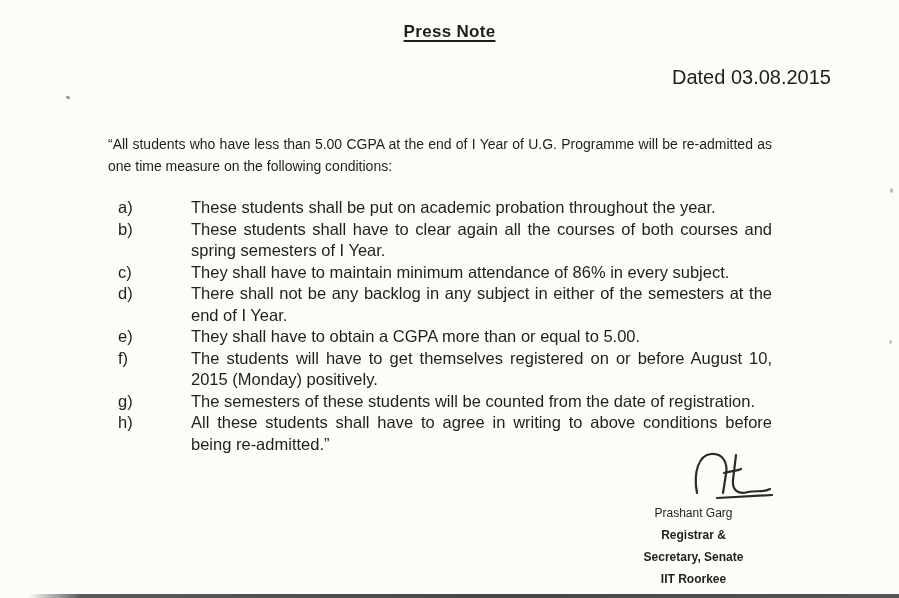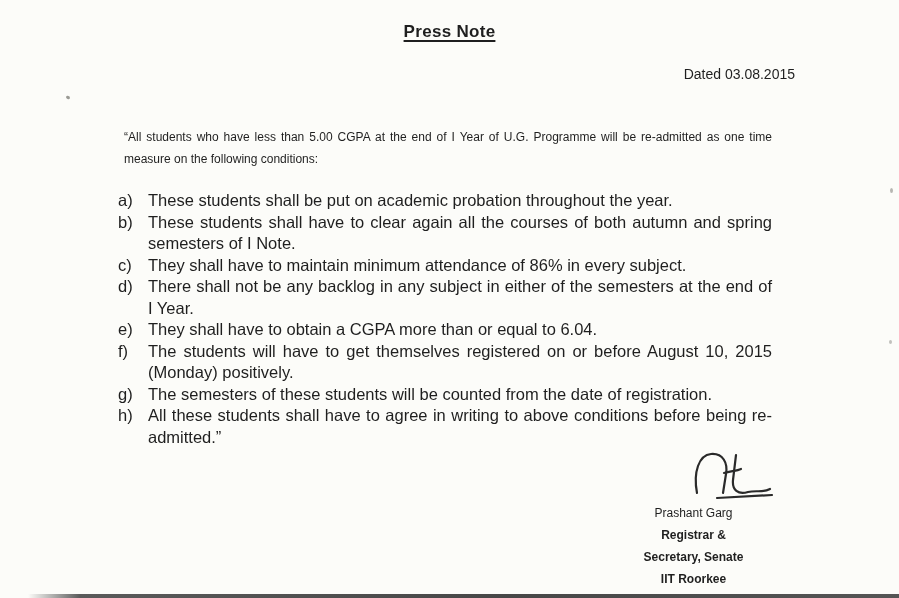--- a/index.html
+++ b/index.html
@@ -24,49 +24,50 @@
     font-weight: bold;
     letter-spacing: 0.3px;
   }
   .doc-title span {
     text-decoration: underline;
     text-underline-offset: 3px;
     text-decoration-thickness: 1.5px;
   }
   .date-line {
     margin-top: 24px;
-    margin-right: 104px;
+    margin-right: 68px;
     text-align: right;
-    font-size: 14px;
+    font-size: 20px;
   }
   .content {
     margin-left: 108px;
     margin-right: 127px;
   }
   .intro {
-    margin: 45px 0 0 16px;
-    font-size: 12px;
+    margin: 45px 0 0 0;
+    font-size: 14px;
     line-height: 21.5px;
     text-align: justify;
   }
   .conditions {
     margin-top: 20px;
   }
   .cond {
     display: flex;
     font-size: 16.5px;
     line-height: 21.5px;
     margin-left: 10px;
   }
   .cond-label {
     flex: 0 0 30px;
   }
   .cond-text {
     flex: 1;
     text-align: justify;
+    margin-left: 43px;
   }
   .sig-block {
     position: absolute;
     top: 448px;
     right: 118px;
     width: 175px;
     text-align: center;
     font-size: 12px;
     line-height: 22px;
   }
@@ -112,33 +113,33 @@
 
     <p class="intro">“All students who have less than 5.00 CGPA at the end of I Year of U.G. Programme will be re-admitted as one time measure on the following conditions:</p>
 
     <div class="conditions">
       <div class="cond">
         <span class="cond-label">a)</span>
         <span class="cond-text">These students shall be put on academic probation throughout the year.</span>
       </div>
       <div class="cond">
         <span class="cond-label">b)</span>
-        <span class="cond-text">These students shall have to clear again all the courses of both autumn and spring semesters of I Note.</span>
+        <span class="cond-text">These students shall have to clear again all the courses of both courses and spring semesters of I Year.</span>
       </div>
       <div class="cond">
         <span class="cond-label">c)</span>
         <span class="cond-text">They shall have to maintain minimum attendance of 86% in every subject.</span>
       </div>
       <div class="cond">
         <span class="cond-label">d)</span>
         <span class="cond-text">There shall not be any backlog in any subject in either of the semesters at the end of I Year.</span>
       </div>
       <div class="cond">
         <span class="cond-label">e)</span>
-        <span class="cond-text">They shall have to obtain a CGPA more than or equal to 6.04.</span>
+        <span class="cond-text">They shall have to obtain a CGPA more than or equal to 5.00.</span>
       </div>
       <div class="cond">
         <span class="cond-label">f)</span>
         <span class="cond-text">The students will have to get themselves registered on or before August 10, 2015 (Monday) positively.</span>
       </div>
       <div class="cond">
         <span class="cond-label">g)</span>
         <span class="cond-text">The semesters of these students will be counted from the date of registration.</span>
       </div>
       <div class="cond">

